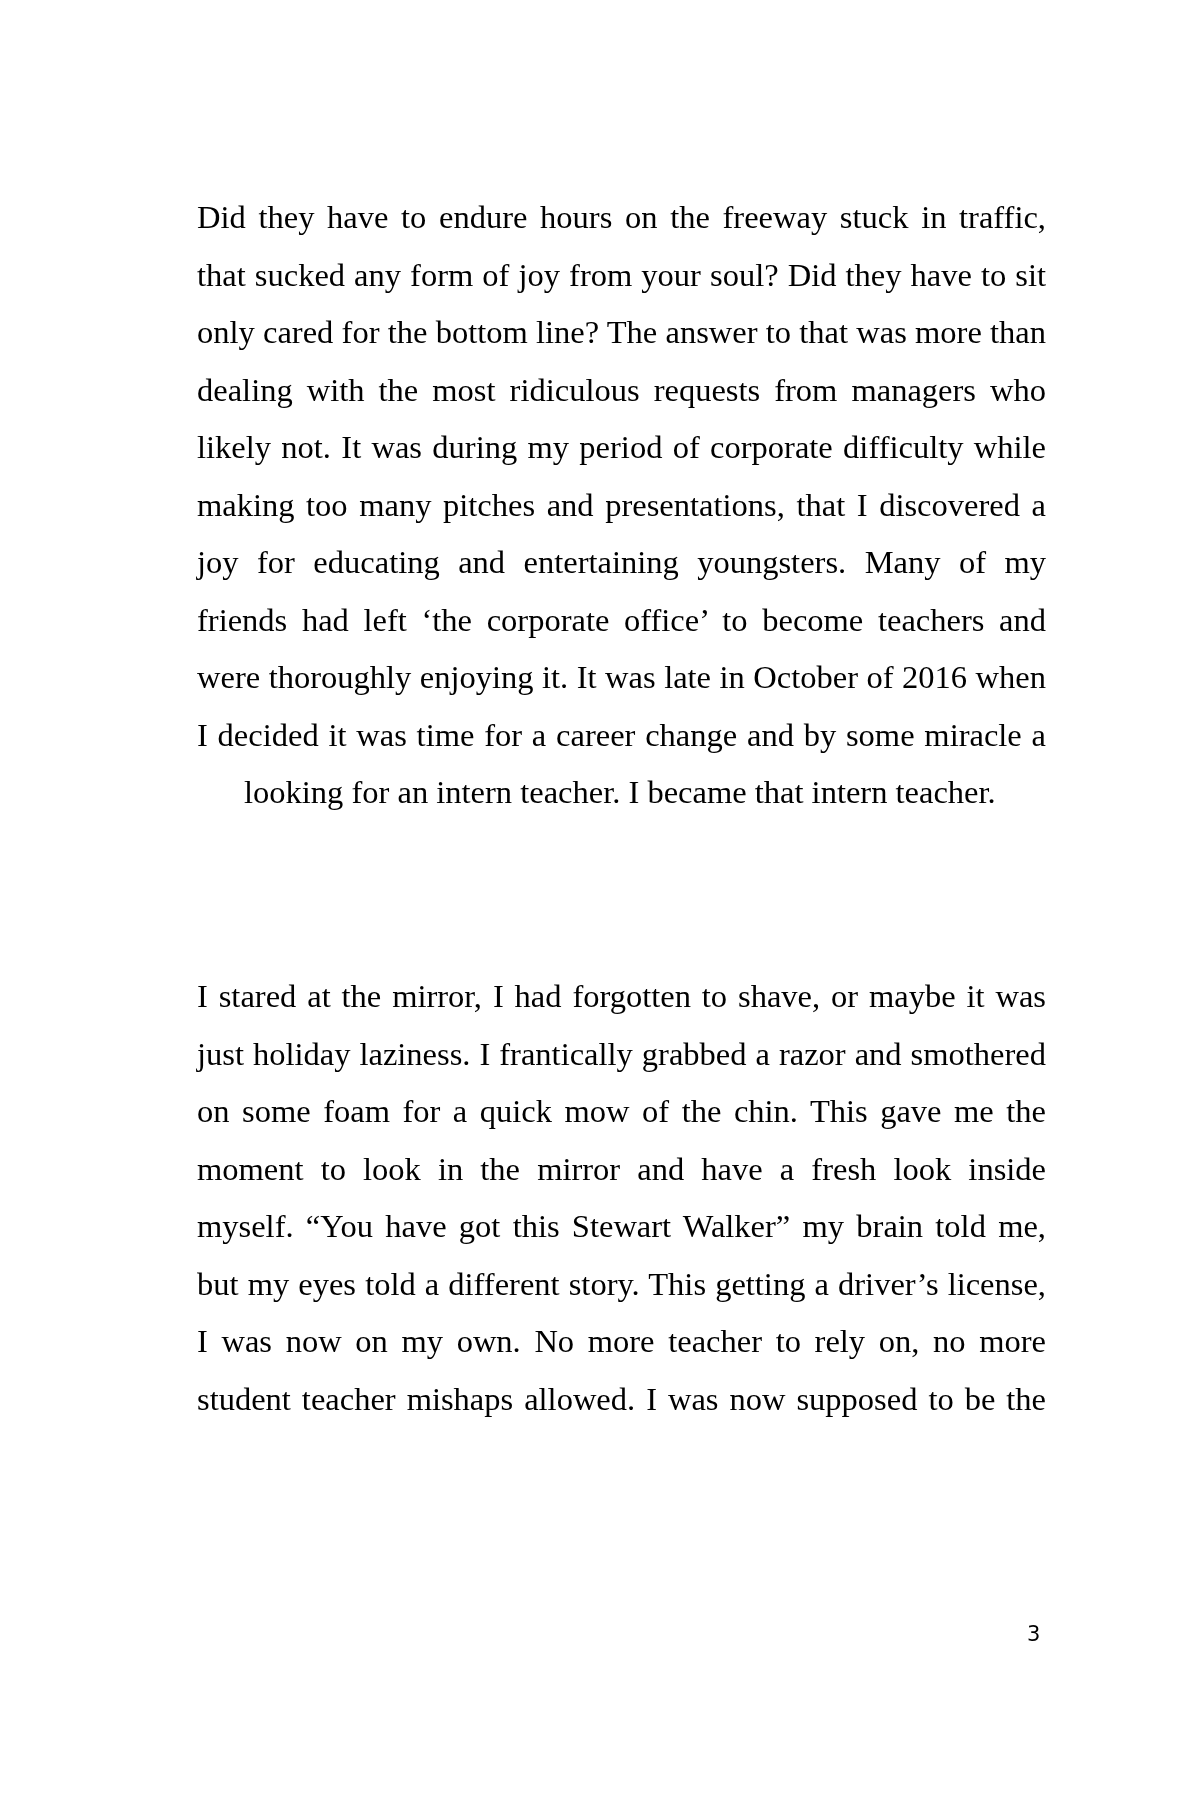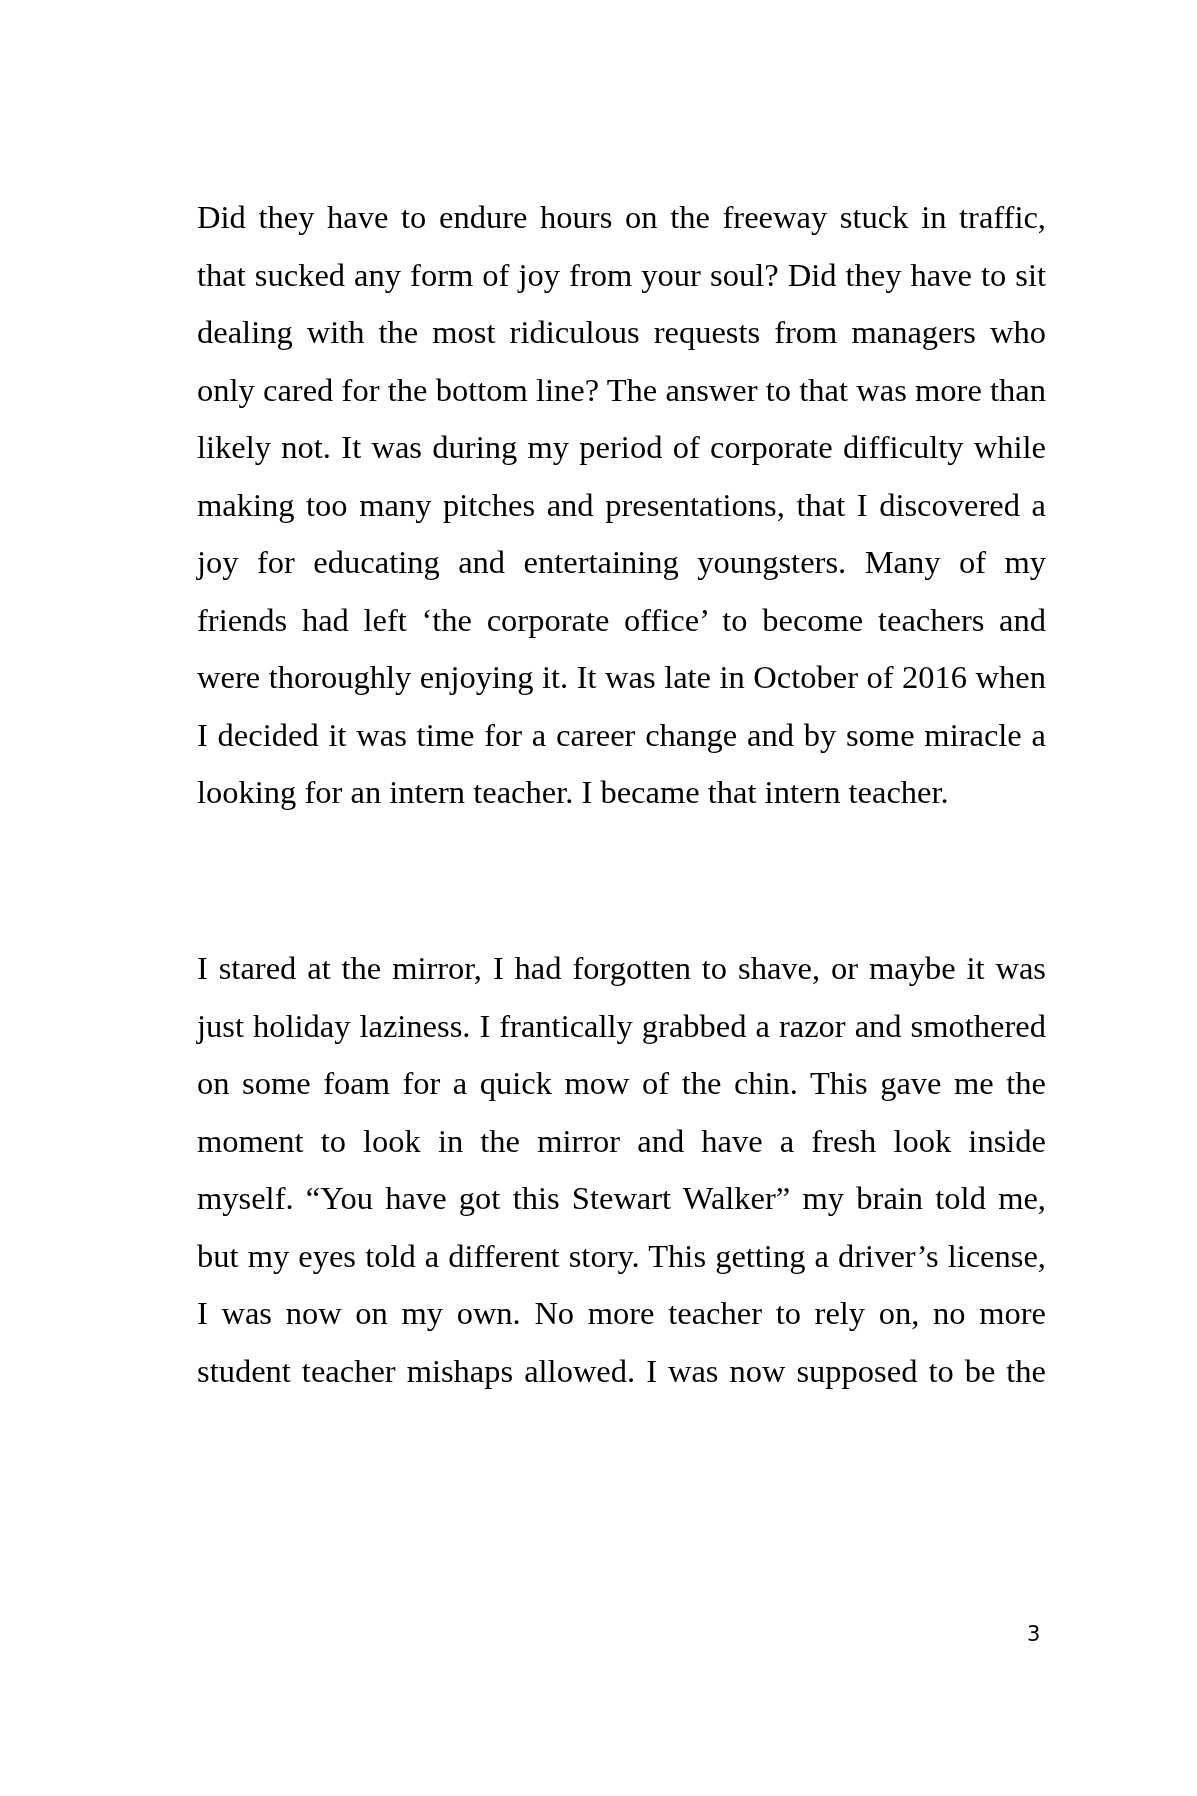--- a/index.html
+++ b/index.html
@@ -15,41 +15,41 @@
     color: #000000;
     text-align: justify;
   }
   .line {
     display: block;
     height: 57.5px;
     white-space: nowrap;
     text-align: justify;
     text-align-last: justify;
   }
-  .line.last { text-align-last: left; }
+  .line.last { text-align-last: left; margin-left: 47px; }
   .p1 { top: 189px; }
-  .p2 { top: 940px; }
+  .p2 { top: 968px; }
   .page-number {
     position: absolute;
     left: 1027px;
     top: 1622px;
     font-family: "DejaVu Sans", sans-serif;
     font-size: 21px;
     color: #000000;
   }
 </style>
 </head>
 <body>
 
 <div class="page">
   <div class="text-block p1">
     <span class="line">Did they have to endure hours on the freeway stuck in traffic,</span>
     <span class="line">that sucked any form of joy from your soul? Did they have to sit</span>
+    <span class="line">only cared for the bottom line? The answer to that was more than</span>
     <span class="line">dealing with the most ridiculous requests from managers who</span>
-    <span class="line">only cared for the bottom line? The answer to that was more than</span>
     <span class="line">likely not. It was during my period of corporate difficulty while</span>
     <span class="line">making too many pitches and presentations, that I discovered a</span>
     <span class="line">joy for educating and entertaining youngsters. Many of my</span>
     <span class="line">friends had left ‘the corporate office’ to become teachers and</span>
     <span class="line">were thoroughly enjoying it. It was late in October of 2016 when</span>
     <span class="line">I decided it was time for a career change and by some miracle a</span>
     <span class="line last">looking for an intern teacher. I became that intern teacher.</span>
   </div>
 
   <div class="text-block p2">

